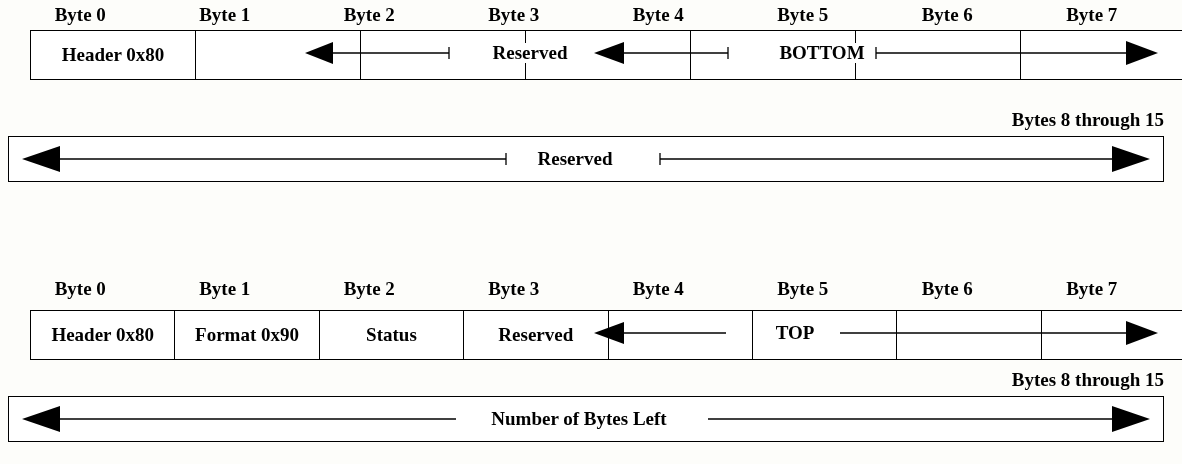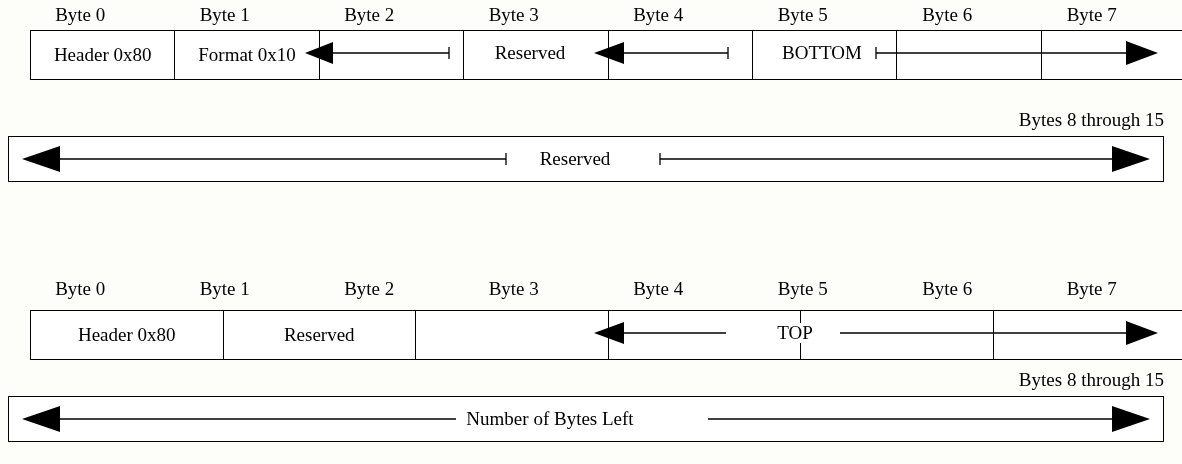--- a/index.html
+++ b/index.html
@@ -14,20 +14,21 @@
     color: #000;
     position: relative;
     overflow: hidden;
   }
 
   .diagram {
     position: absolute;
     left: 0; top: 0;
     width: 1182px;
     height: 464px;
+    font-weight: bold;
   }
 
   
   .labels {
     position: absolute;
     left: 8px;
     width: 1156px;
     height: 26px;
     display: flex;
   }
@@ -118,21 +119,20 @@
     <div class="lbl">Byte 2</div>
     <div class="lbl">Byte 3</div>
     <div class="lbl">Byte 4</div>
     <div class="lbl">Byte 5</div>
     <div class="lbl">Byte 6</div>
     <div class="lbl">Byte 7</div>
   </div>
 
   <div class="byterow" style="top:30px">
     <div class="cell">Header 0x80</div>
-    <div class="cell">Format 0x10</div>
     <div class="cell"></div>
     <div class="cell"></div>
     <div class="cell"></div>
     <div class="cell"></div>
     <div class="cell"></div>
     <div class="cell"></div>
   </div>
 
   <div class="arrowspan" style="left:297px; width:155px; top:30px; height:46px">
     <svg viewBox="0 0 155 46" preserveAspectRatio="none">
@@ -180,20 +180,22 @@
     <div class="lbl">Byte 2</div>
     <div class="lbl">Byte 3</div>
     <div class="lbl">Byte 4</div>
     <div class="lbl">Byte 5</div>
     <div class="lbl">Byte 6</div>
     <div class="lbl">Byte 7</div>
   </div>
 
   <div class="byterow" style="top:310px">
     <div class="cell">Header 0x80</div>
+    <div class="cell">Format 0x90</div>
+    <div class="cell">Status</div>
     <div class="cell">Reserved</div>
     <div class="cell"></div>
     <div class="cell"></div>
     <div class="cell"></div>
     <div class="cell"></div>
   </div>
 
   <div class="arrowspan" style="left:586px; width:145px; top:310px; height:46px">
     <svg viewBox="0 0 145 46" preserveAspectRatio="none">
       <polygon points="8,23 38,12 38,34" fill="#000"></polygon>
@@ -212,15 +214,15 @@
 
   <div class="wide" style="top:396px"></div>
   <div class="arrowspan" style="left:8px; width:1156px; top:396px; height:46px">
     <svg viewBox="0 0 1156 46" preserveAspectRatio="none">
       <polygon points="14,23 52,10 52,36" fill="#000"></polygon>
       <line x1="50" y1="23" x2="448" y2="23" stroke="#000" stroke-width="1.3"></line>
       <line x1="700" y1="23" x2="1106" y2="23" stroke="#000" stroke-width="1.3"></line>
       <polygon points="1142,23 1104,10 1104,36" fill="#000"></polygon>
     </svg>
   </div>
-  <div class="spanlabel" style="left:550px; top:419px">Number of Bytes Left</div>
+  <div class="spanlabel" style="left:579px; top:419px">Number of Bytes Left</div>
 
 </div>
 
 </body></html>

